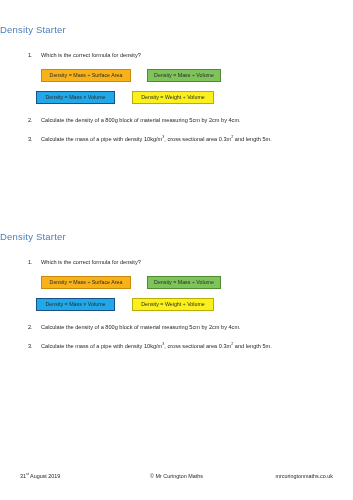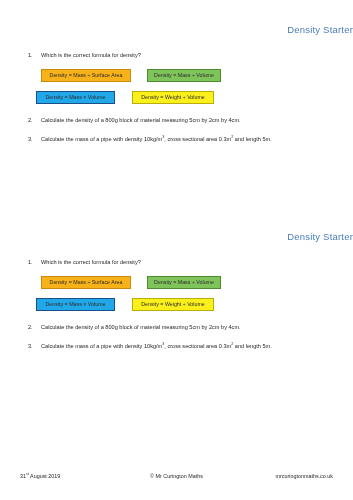--- a/index.html
+++ b/index.html
@@ -22,21 +22,21 @@
   }
   .worksheet {
     position: absolute;
     left: 0;
     width: 353px;
   }
   .worksheet-a { top: 24px; }
   .worksheet-b { top: 231px; }
 
   .title {
-    text-align: right;
+    text-align: left;
     font-size: 9.5px;
     color: #4a7ebb;
     letter-spacing: 0.2px;
     font-weight: 400;
     margin: 0 0 16px 0;
     line-height: 11px;
   }
 
   .question {
     display: flex;

